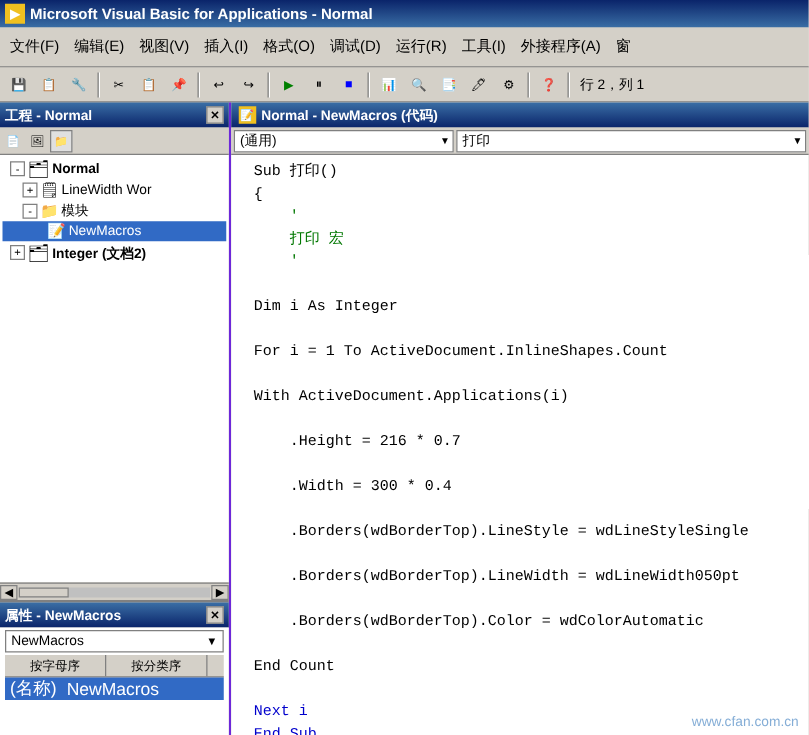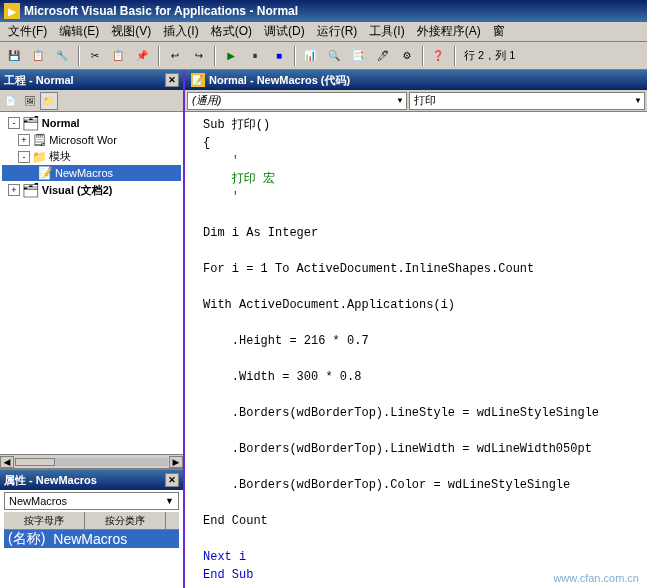--- a/index.html
+++ b/index.html
@@ -30,21 +30,21 @@
       background: #f0c020;
       display: inline-flex;
       align-items: center;
       justify-content: center;
       font-size: 10px;
     }
 
     
     .menu-bar {
       background: #d4d0c8;
-      height: 20px;
+      height: 32px;
       display: flex;
       align-items: center;
       padding: 0 2px;
       border-bottom: 1px solid #808080;
       font-size: 12px;
     }
     .menu-item {
       padding: 1px 6px;
       cursor: pointer;
       white-space: nowrap;
@@ -275,22 +275,21 @@
       background: white;
       border: 1px solid #808080;
       font-size: 11px;
       display: flex;
       align-items: center;
       padding: 0 4px;
       cursor: pointer;
       position: relative;
     }
     .code-select-left {
-      width: 220px;
-      font-style: italic;
+      width: 176px;
     }
     .code-select-right {
       flex: 1;
     }
     .select-arrow {
       position: absolute;
       right: 2px;
       font-size: 8px;
     }
 
@@ -390,39 +389,39 @@
       <div class="tree-item">
         <span style="display:inline-block;width:4px;"></span>
         <span class="tree-expand">-</span>
         <span style="font-size:14px;margin-right:2px;">🗂</span>
         <strong>Normal</strong>
       </div>
 
       <div class="tree-item" style="padding-left:16px;">
         <span class="tree-expand">+</span>
         <span style="font-size:12px;margin-right:2px;">🗒</span>
-        <span>Microsoft Wor</span>
+        <span>LineWidth Wor</span>
       </div>
 
       <div class="tree-item" style="padding-left:16px;">
         <span class="tree-expand">-</span>
         <span style="font-size:12px;margin-right:2px;">📁</span>
         <span>模块</span>
       </div>
 
       <div class="tree-item selected" style="padding-left:36px;">
         <span style="font-size:12px;margin-right:2px;">📝</span>
         <span>NewMacros</span>
       </div>
 
       <div class="tree-item">
         <span style="display:inline-block;width:4px;"></span>
         <span class="tree-expand">+</span>
         <span style="font-size:14px;margin-right:2px;">🗂</span>
-        <strong>Visual (文档2)</strong>
+        <strong>Integer (文档2)</strong>
       </div>
     </div>
 
     <div class="scrollbar-h">
       <div style="width:14px;height:12px;background:#d4d0c8;border:1px solid #808080;display:flex;align-items:center;justify-content:center;font-size:9px;">◀</div>
       <div style="flex:1;height:8px;background:#c0c0c0;margin:0 1px;">
         <div style="width:40px;height:8px;background:#d4d0c8;border:1px solid #808080;"></div>
       </div>
       <div style="width:14px;height:12px;background:#d4d0c8;border:1px solid #808080;display:flex;align-items:center;justify-content:center;font-size:9px;">▶</div>
     </div>
@@ -475,27 +474,27 @@
       <span class="code-line code-green">    '</span>
       <span class="code-line">&nbsp;</span>
       <span class="code-line code-black">Dim i As Integer</span>
       <span class="code-line">&nbsp;</span>
       <span class="code-line code-black">For i = 1 To ActiveDocument.InlineShapes.Count</span>
       <span class="code-line">&nbsp;</span>
       <span class="code-line code-black">With ActiveDocument.Applications(i)</span>
       <span class="code-line">&nbsp;</span>
       <span class="code-line code-black">    .Height = 216 * 0.7</span>
       <span class="code-line">&nbsp;</span>
-      <span class="code-line code-black">    .Width = 300 * 0.8</span>
+      <span class="code-line code-black">    .Width = 300 * 0.4</span>
       <span class="code-line">&nbsp;</span>
       <span class="code-line code-black">    .Borders(wdBorderTop).LineStyle = wdLineStyleSingle</span>
       <span class="code-line">&nbsp;</span>
       <span class="code-line code-black">    .Borders(wdBorderTop).LineWidth = wdLineWidth050pt</span>
       <span class="code-line">&nbsp;</span>
-      <span class="code-line code-black">    .Borders(wdBorderTop).Color = wdLineStyleSingle</span>
+      <span class="code-line code-black">    .Borders(wdBorderTop).Color = wdColorAutomatic</span>
       <span class="code-line">&nbsp;</span>
       <span class="code-line code-black">End Count</span>
       <span class="code-line">&nbsp;</span>
       <span class="code-line code-blue">Next i</span>
       <span class="code-line code-blue">End Sub</span>
     </div>
   </div>
 </div>
 
 <div class="watermark">www.cfan.com.cn</div>

